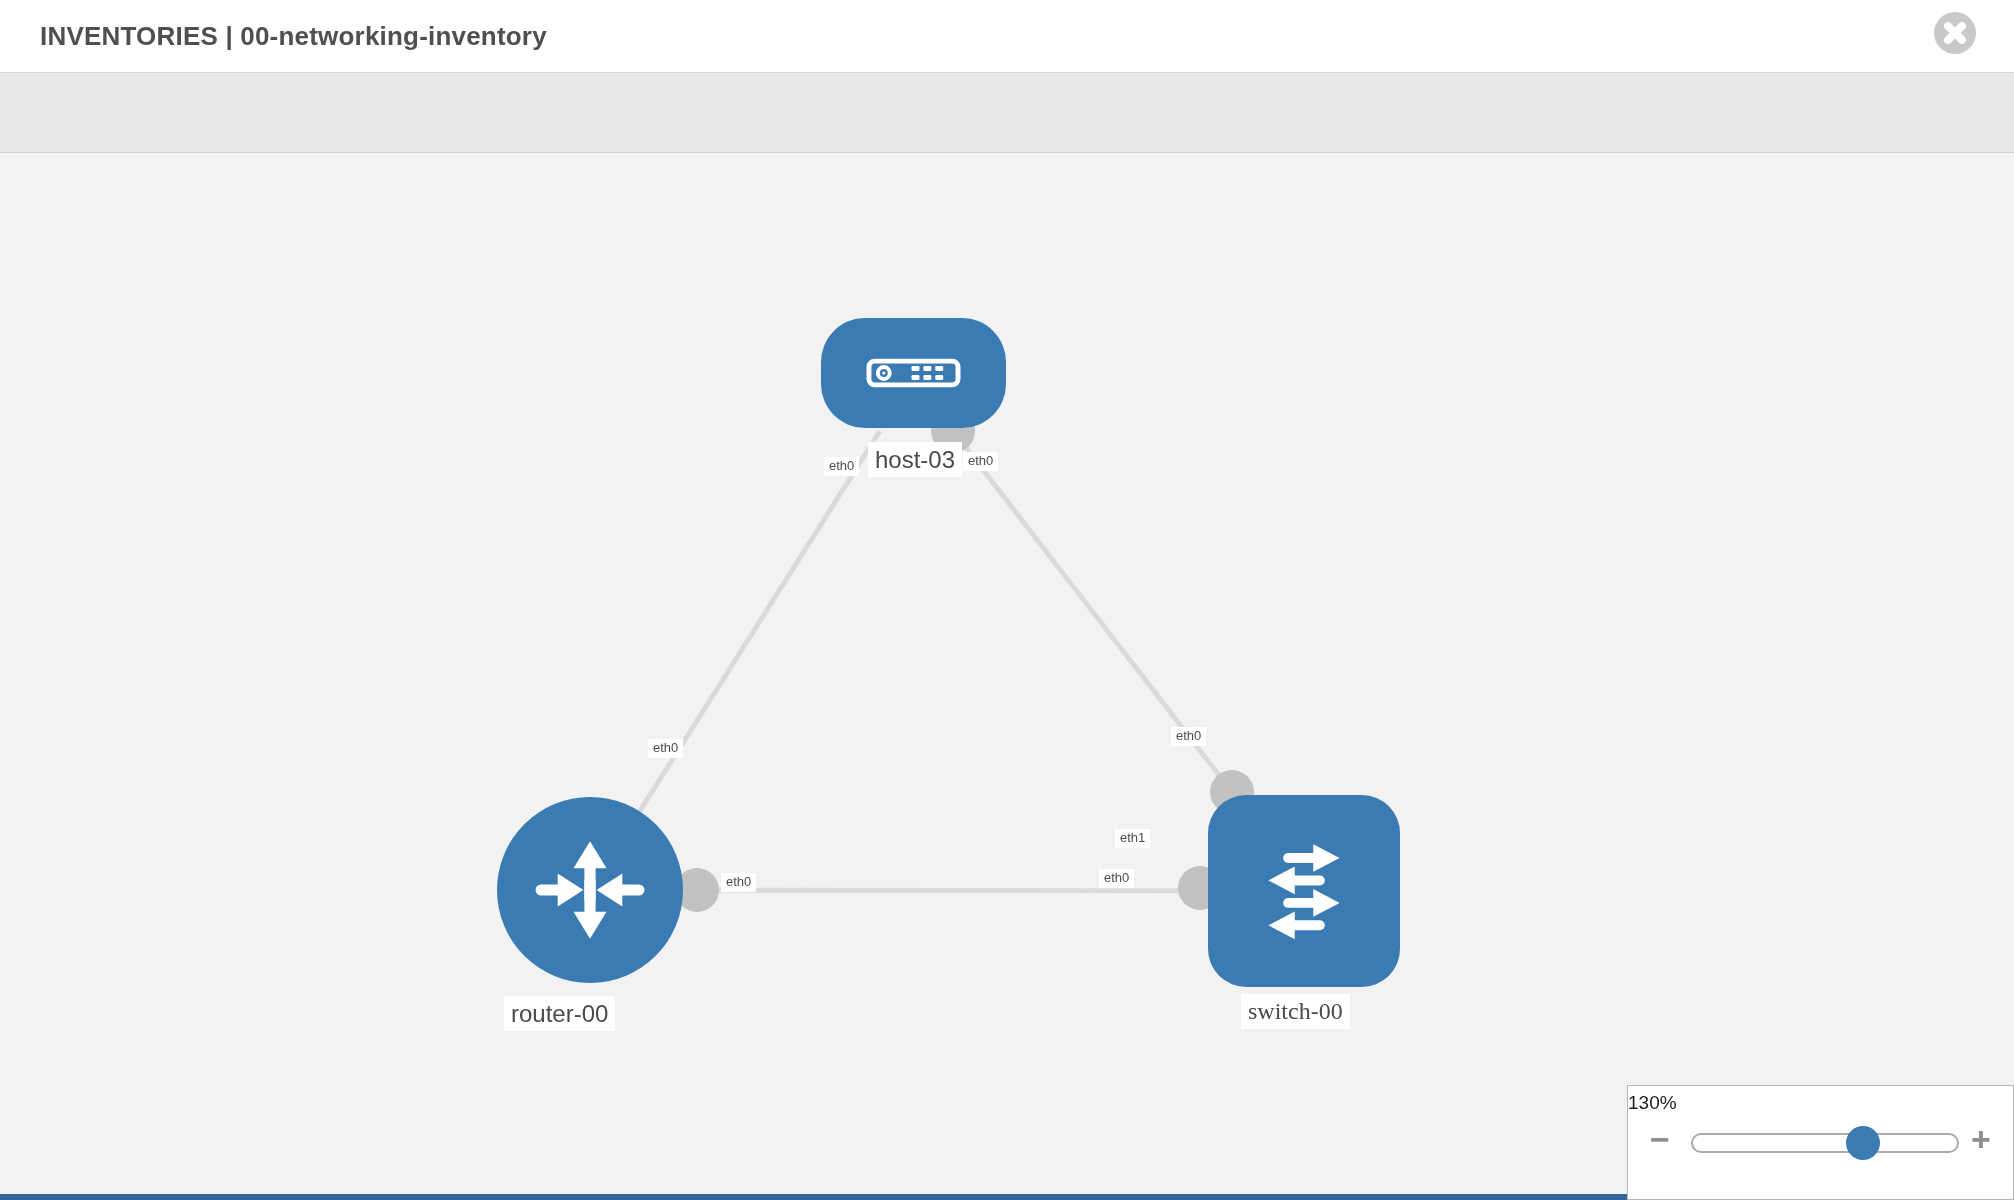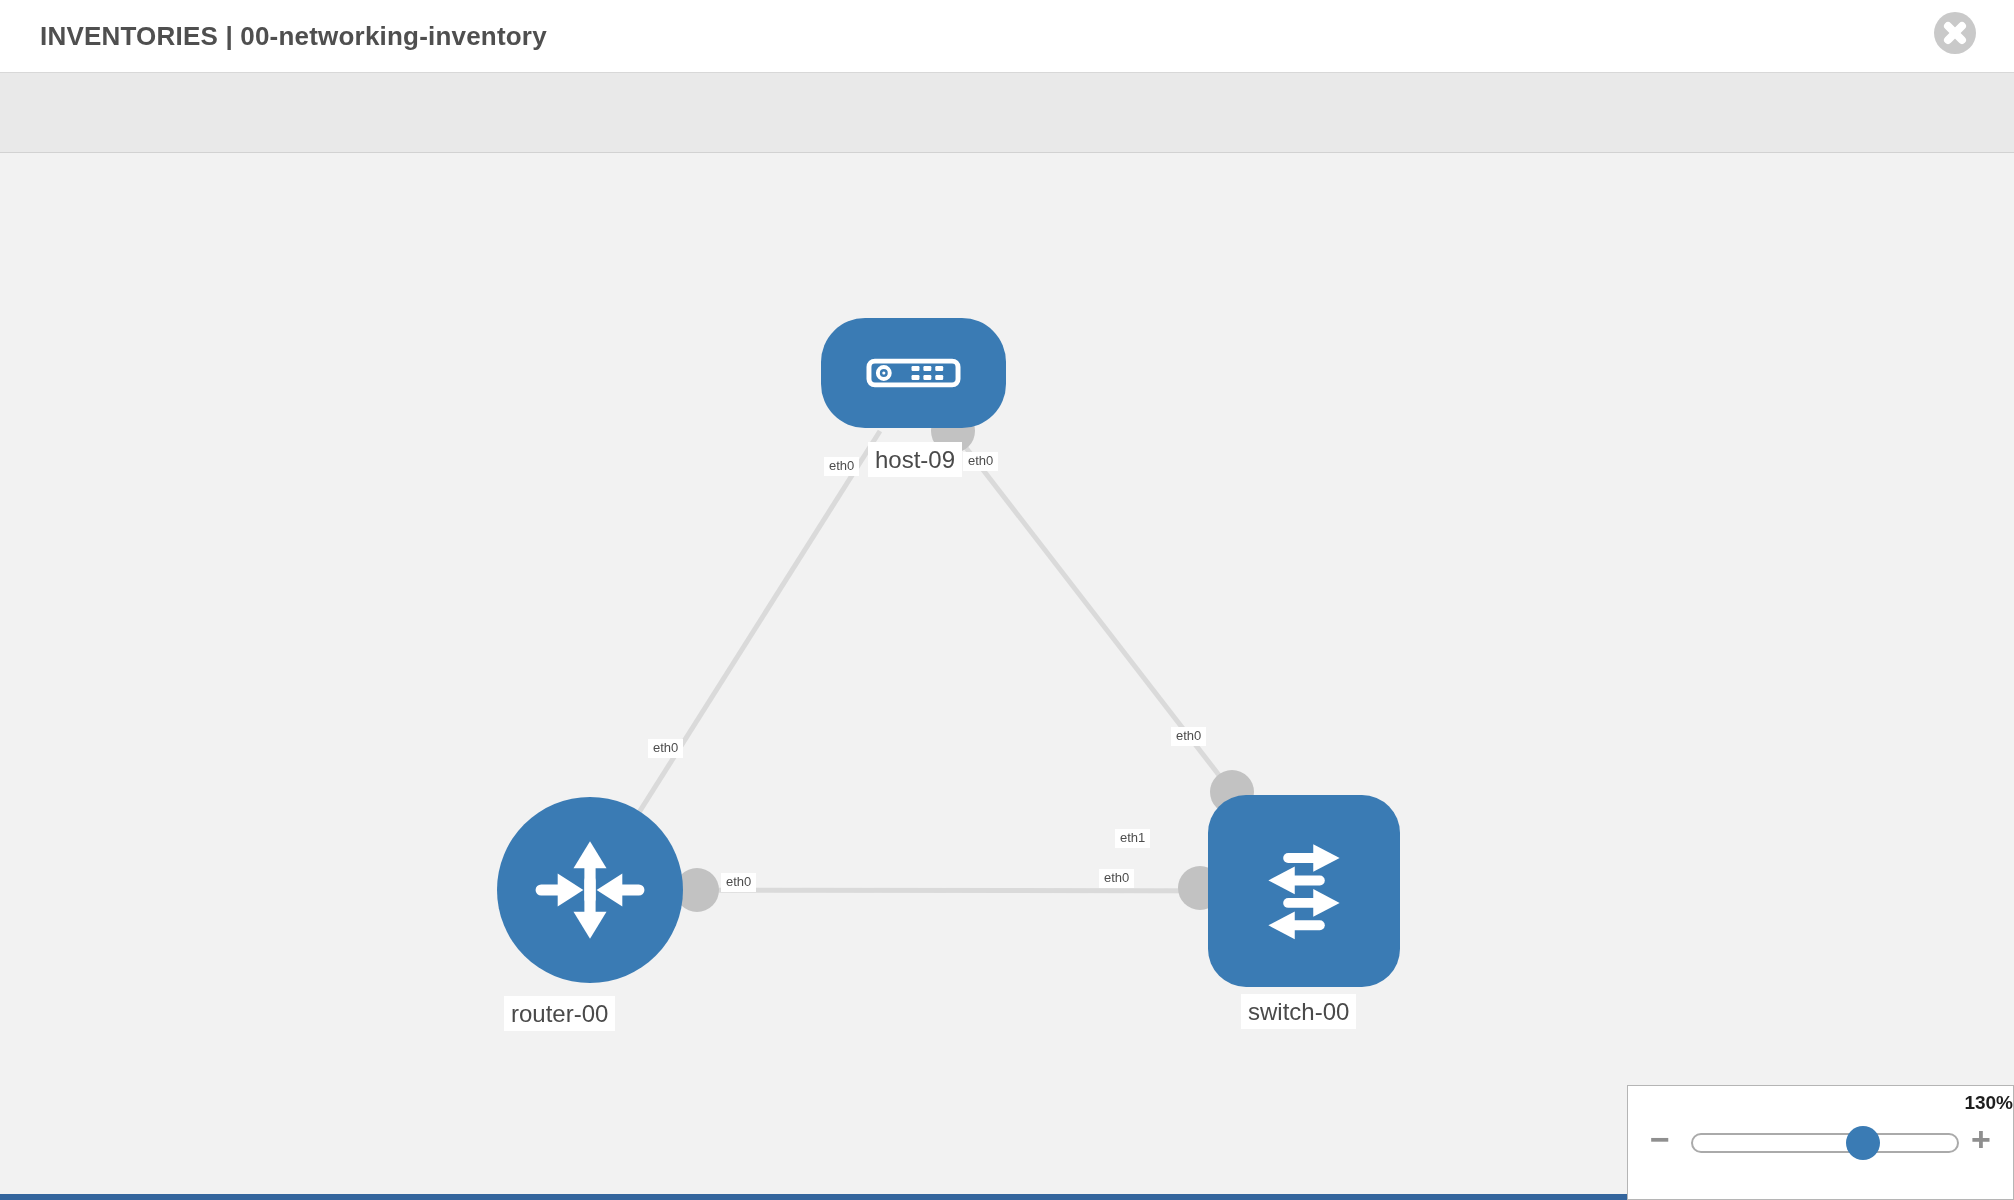--- a/index.html
+++ b/index.html
@@ -38,22 +38,22 @@
   .chip{position:absolute;background:#ffffff;color:#4d4d4d;font-size:13px;line-height:1.3;
         padding:1px 5px;white-space:nowrap;}
   .node-chip{font-size:24px;padding:2px 7px;color:#4a4a4a;}
 
   
   .footer-strip{position:absolute;left:0;top:1194px;width:1627px;height:6px;background:#34659d;}
 
   
   .zoom-panel{position:absolute;left:1627px;top:1085px;width:387px;height:115px;
         background:#ffffff;border:1px solid #b5b5b5;box-sizing:border-box;z-index:5;}
-  .zoom-value{position:absolute;left:0;top:6px;width:100%;text-align:right;
-        font-size:19px;color:#1e1e1e;font-weight:bold;}
+  .zoom-value{position:absolute;left:0;top:6px;width:100%;text-align:left;
+        font-size:19px;color:#1e1e1e;}
   .zoom-minus,.zoom-plus{position:absolute;top:36px;font-size:34px;font-weight:bold;
         color:#8f8f8f;cursor:pointer;line-height:1;}
   .zoom-minus{left:22px;} .zoom-plus{left:343px;}
   .zoom-track{position:absolute;left:63px;top:47px;width:268px;height:20px;background:#fff;
         border:2px solid #aaaaaa;border-radius:12px;box-sizing:border-box;cursor:pointer;}
   .zoom-handle{position:absolute;left:218px;top:40px;width:34px;height:34px;border-radius:50%;
         background:#3a7bb4;cursor:pointer;}
 </style>
 </head>
 <body>
@@ -145,23 +145,23 @@
           <line x1="62" y1="42" x2="40" y2="42"></line>
           <polygon points="23,42 43,31.5 43,52.5" stroke="none"></polygon>
           <line x1="38" y1="59" x2="60" y2="59"></line>
           <polygon points="77,59 57,48.5 57,69.5" stroke="none"></polygon>
           <line x1="62" y1="76" x2="40" y2="76"></line>
           <polygon points="23,76 43,65.5 43,86.5" stroke="none"></polygon>
         </g>
       </svg>
     </div>
 
-    <div class="chip node-chip" style="left:868px;top:289px;">host-09</div>
+    <div class="chip node-chip" style="left:868px;top:289px;">host-03</div>
     <div class="chip node-chip" style="left:504px;top:843px;">router-00</div>
-    <div class="chip node-chip" style="left:1241px;top:841px;">switch-00</div>
+    <div class="chip node-chip" style="left:1241px;top:841px;font-family:Liberation Serif, serif;">switch-00</div>
 
     <div class="chip" style="left:824px;top:304px;">eth0</div>
     <div class="chip" style="left:963px;top:299px;">eth0</div>
     <div class="chip" style="left:648px;top:586px;">eth0</div>
     <div class="chip" style="left:1171px;top:574px;">eth0</div>
     <div class="chip" style="left:721px;top:720px;">eth0</div>
     <div class="chip" style="left:1099px;top:716px;">eth0</div>
     <div class="chip" style="left:1115px;top:676px;">eth1</div>
   </div>
 

